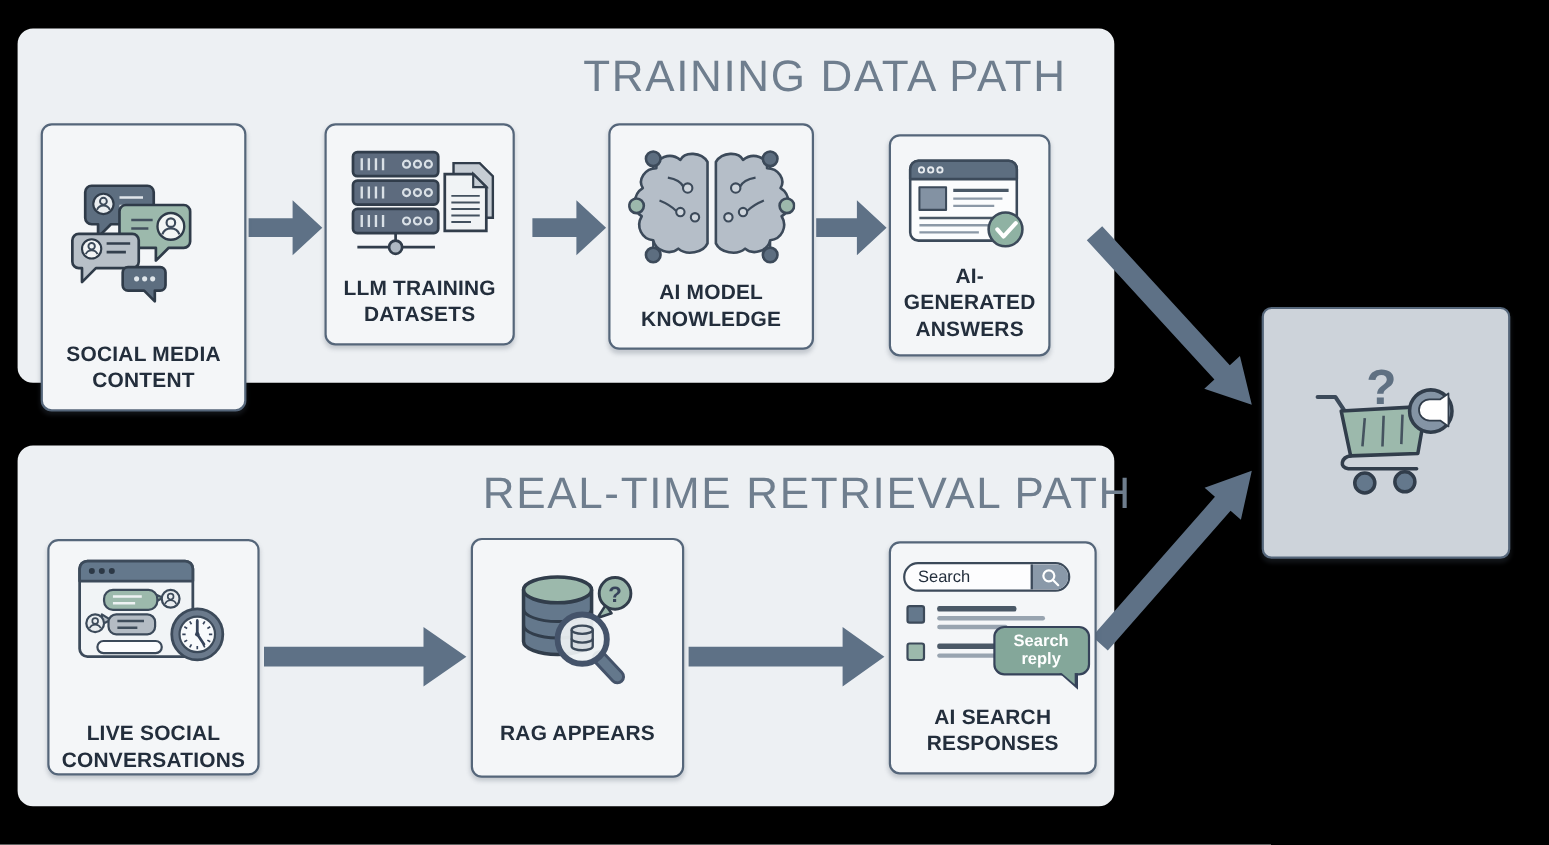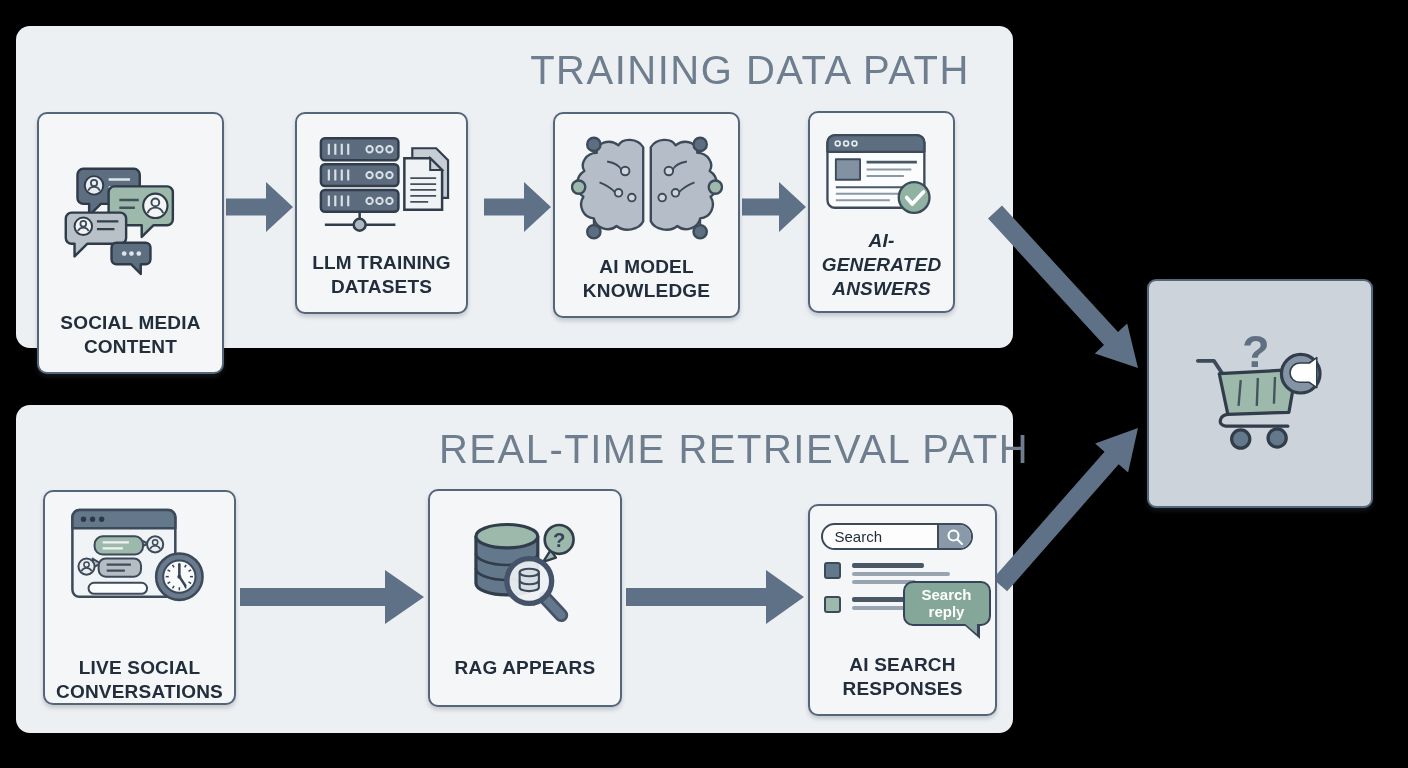--- a/index.html
+++ b/index.html
@@ -15,24 +15,24 @@
   .node{position:absolute;background:#f4f6f8;border:2.5px solid #55667a;border-radius:10px;
         box-shadow:0 3px 4px rgba(70,85,100,.25);z-index:2;display:flex;flex-direction:column;
         align-items:center;padding:10px 10px 12px;box-sizing:border-box;}
   .node-icon{flex:1;display:flex;align-items:center;justify-content:center;width:100%;}
   .node-label{min-height:50px;display:flex;align-items:center;justify-content:center;
         text-align:center;font-weight:bold;font-size:19px;line-height:1.25;color:#232e3c;
         letter-spacing:.2px;}
   .n1{left:37px;top:112px;width:187px;height:262px;}
   .n2{left:295px;top:112px;width:173px;height:202px;}
   .n3{left:553px;top:112px;width:187px;height:206px;}
-  .n4{left:808px;top:111px;width:147px;height:202px;font-style:italic;}
+  .n4{left:808px;top:122px;width:147px;height:202px;}
   .n5{left:43px;top:490px;width:193px;height:215px;gap:40px;}
   .n6{left:428px;top:489px;width:194px;height:218px;}
-  .n7{left:808px;top:492px;width:189px;height:212px;margin-top:12px;}
+  .n7{left:808px;top:492px;width:189px;height:212px;}
   .outcome{left:1147px;top:279px;width:226px;height:229px;background:#cdd3da;border-radius:9px;}
   .outcome .node-label{min-height:auto;}
   
   .sr-icon{position:relative;width:164px;height:122px;}
   .sr-pill{display:flex;width:152px;height:27px;border:2.5px solid #3c4a5a;border-radius:15px;
         background:#fdfdfe;overflow:hidden;align-items:center;box-sizing:border-box;}
   .sr-pill-text{flex:1;padding-left:12px;font-size:15px;color:#232e3c;}
   .sr-mag{width:32px;align-self:stretch;background:#8a99a9;border-left:2.5px solid #3c4a5a;
         display:flex;align-items:center;justify-content:center;}
   .sr-row{display:flex;align-items:flex-start;gap:11px;margin-top:12px;padding-left:3px;}

